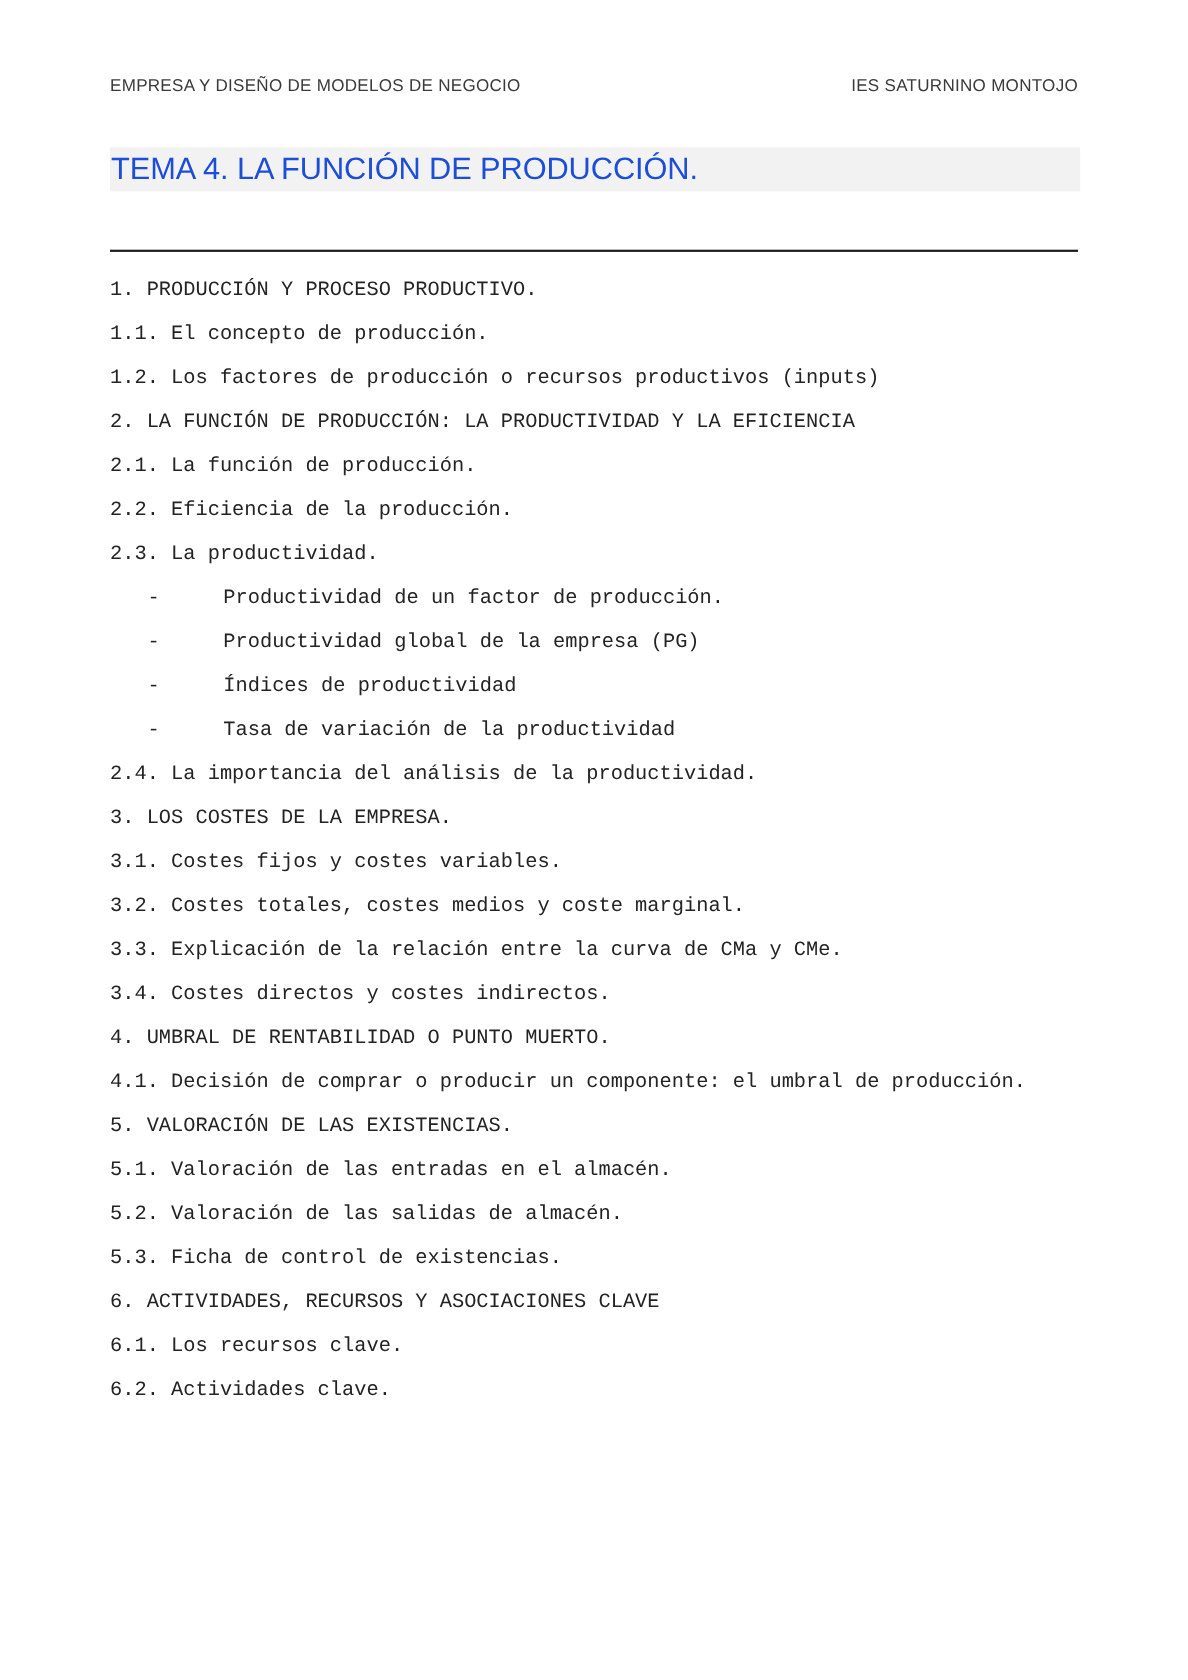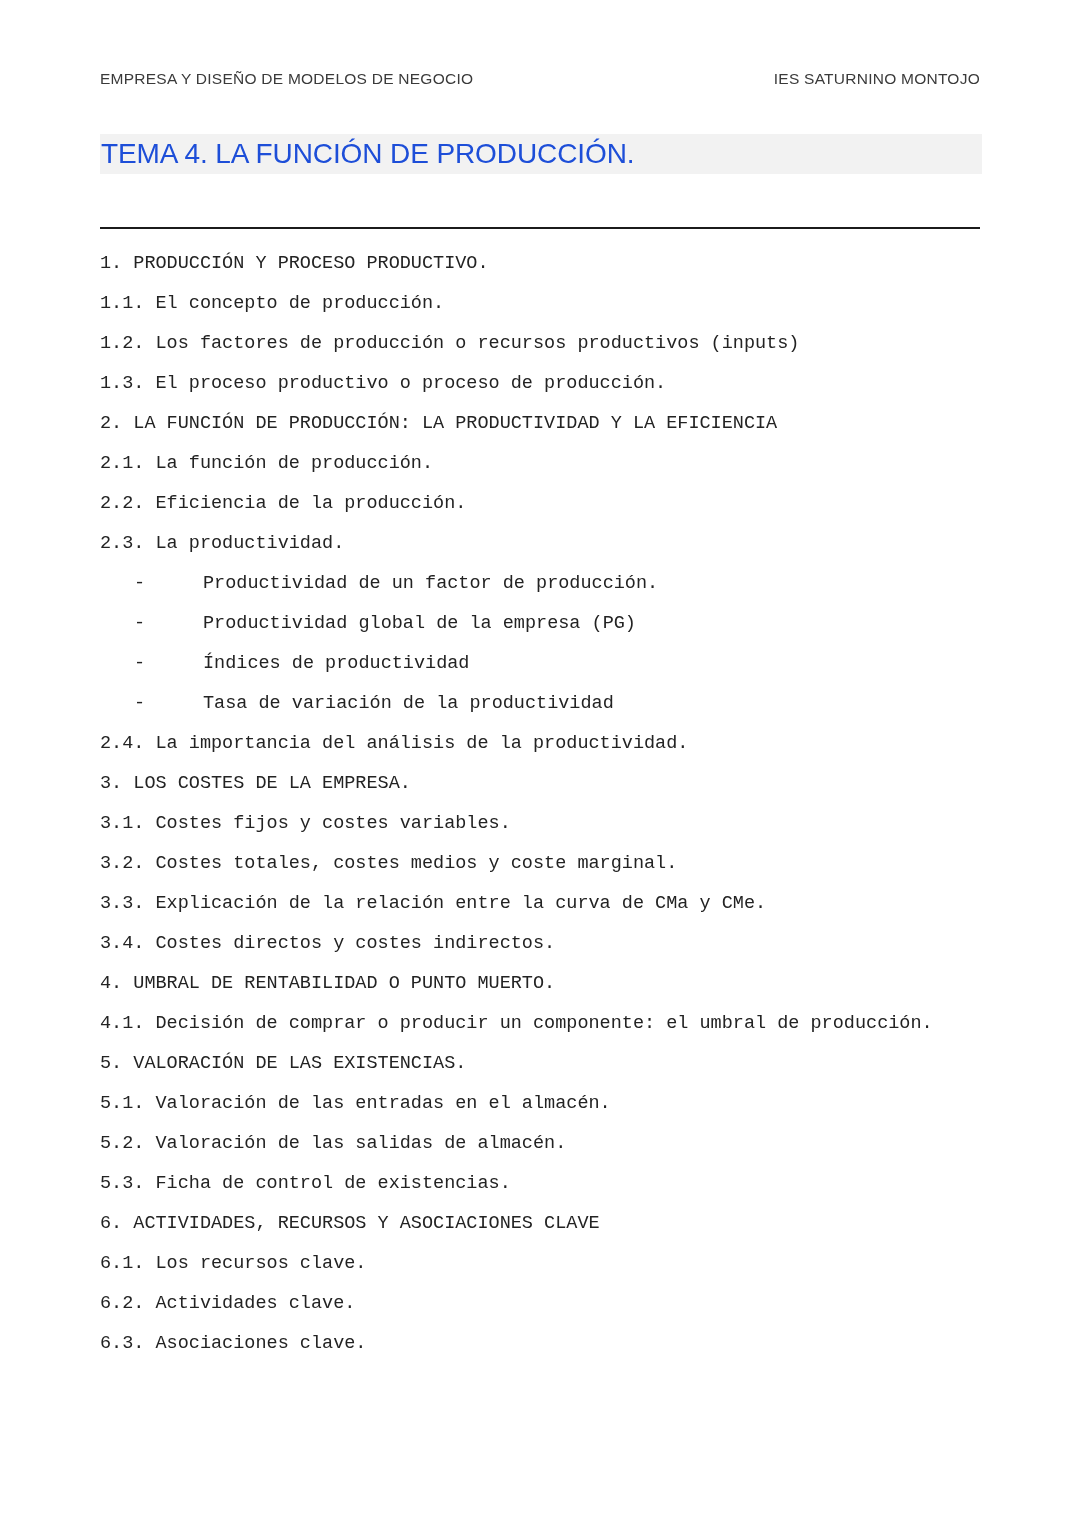--- a/index.html
+++ b/index.html
@@ -113,23 +113,20 @@
       <div class="toc-line level-1">
         <span>1. PRODUCCIÓN Y PROCESO PRODUCTIVO.</span>
       </div>
       <div class="toc-line level-1">
         <span>1.1. El concepto de producción.</span>
       </div>
       <div class="toc-line level-1">
         <span>1.2. Los factores de producción o recursos productivos (inputs)</span>
       </div>
       <div class="toc-line level-1">
-        <span>1.3. El proceso productivo o proceso de producción.</span>
-      </div>
-      <div class="toc-line level-1">
         <span>2. LA FUNCIÓN DE PRODUCCIÓN: LA PRODUCTIVIDAD Y LA EFICIENCIA</span>
       </div>
       <div class="toc-line level-1">
         <span>2.1. La función de producción.</span>
       </div>
       <div class="toc-line level-1">
         <span>2.2. Eficiencia de la producción.</span>
       </div>
       <div class="toc-line level-1">
         <span>2.3. La productividad.</span>
@@ -188,18 +185,15 @@
       </div>
       <div class="toc-line level-1">
         <span>6. ACTIVIDADES, RECURSOS Y ASOCIACIONES CLAVE</span>
       </div>
       <div class="toc-line level-1">
         <span>6.1. Los recursos clave.</span>
       </div>
       <div class="toc-line level-1">
         <span>6.2. Actividades clave.</span>
       </div>
-      <div class="toc-line level-1">
-        <span>6.3. Asociaciones clave.</span>
-      </div>
     </div>
 
 </div>
 
 </body></html>

